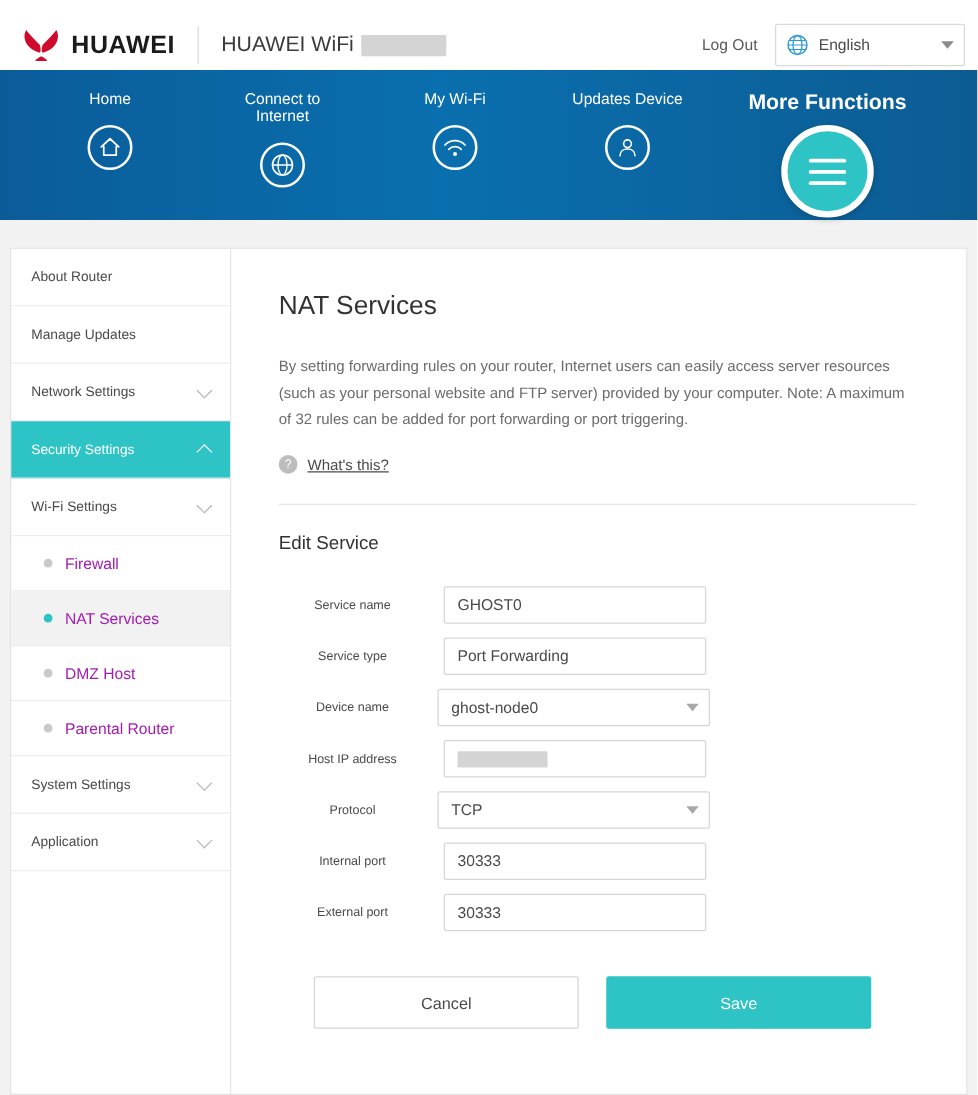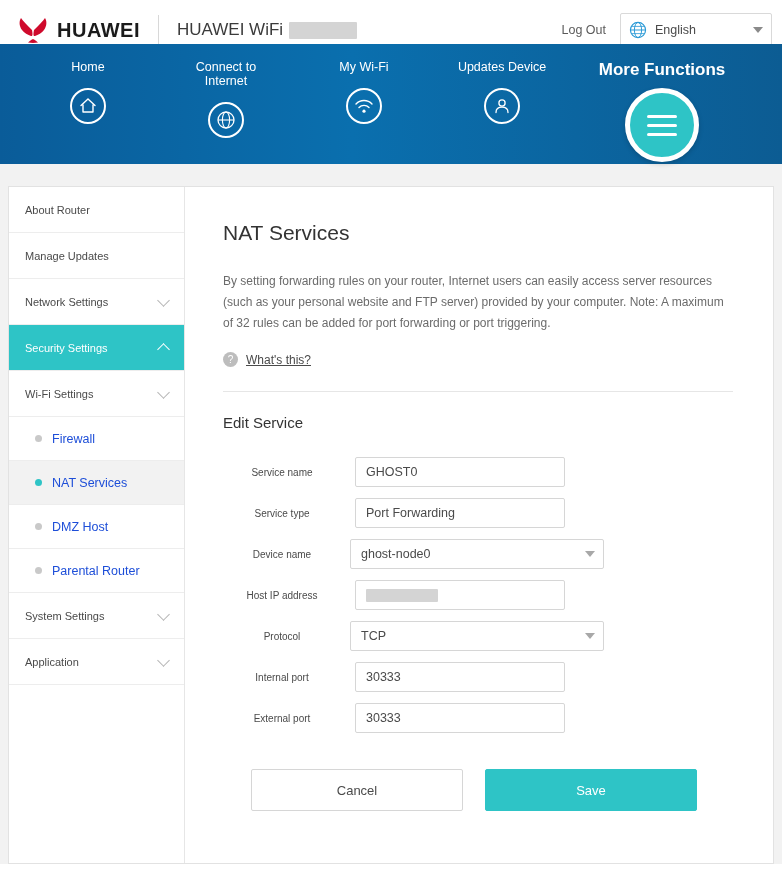--- a/index.html
+++ b/index.html
@@ -5,21 +5,21 @@
   * { box-sizing: border-box; }
   html, body {
     margin: 0; padding: 0;
     width: 782px; height: 876px;
     background: #ffffff;
     font-family: "Liberation Sans", sans-serif;
     overflow: hidden;
   }
   
   .topbar {
-    height: 44px;
+    height: 56px;
     background: #ffffff;
     display: flex;
     align-items: center;
     padding: 16px 10px 0 18px;
     position: relative;
   }
   .logo-wrap { display: flex; align-items: center; gap: 9px; }
   .huawei-mark { width: 30px; height: 26px; display: block; }
   .huawei-word {
     font-size: 20px;
@@ -173,21 +173,21 @@
     border-color: #ffffff;
     transform: rotate(225deg);
     margin-bottom: -3px;
   }
   .side-sub {
     height: 44px;
     display: flex;
     align-items: center;
     padding: 0 16px 0 26px;
     font-size: 12.5px;
-    color: #1d4ed8;
+    color: #a21caf;
     border-bottom: 1px solid #ededed;
     cursor: pointer;
     gap: 10px;
   }
   .dot {
     width: 7px; height: 7px;
     border-radius: 50%;
     background: #c9c9c9;
     flex: 0 0 7px;
   }
@@ -255,21 +255,21 @@
     border: 1px solid #d6d6d6;
     border-radius: 2px;
     font-size: 12.5px;
     color: #4a4a4a;
     padding: 0 10px;
     display: flex;
     align-items: center;
     background: #ffffff;
   }
   .select {
-    width: 254px;
+    width: 218px;
     height: 30px;
     border: 1px solid #d6d6d6;
     border-radius: 2px;
     font-size: 12.5px;
     color: #4a4a4a;
     padding: 0 8px 0 10px;
     display: flex;
     align-items: center;
     background: #ffffff;
     cursor: pointer;

